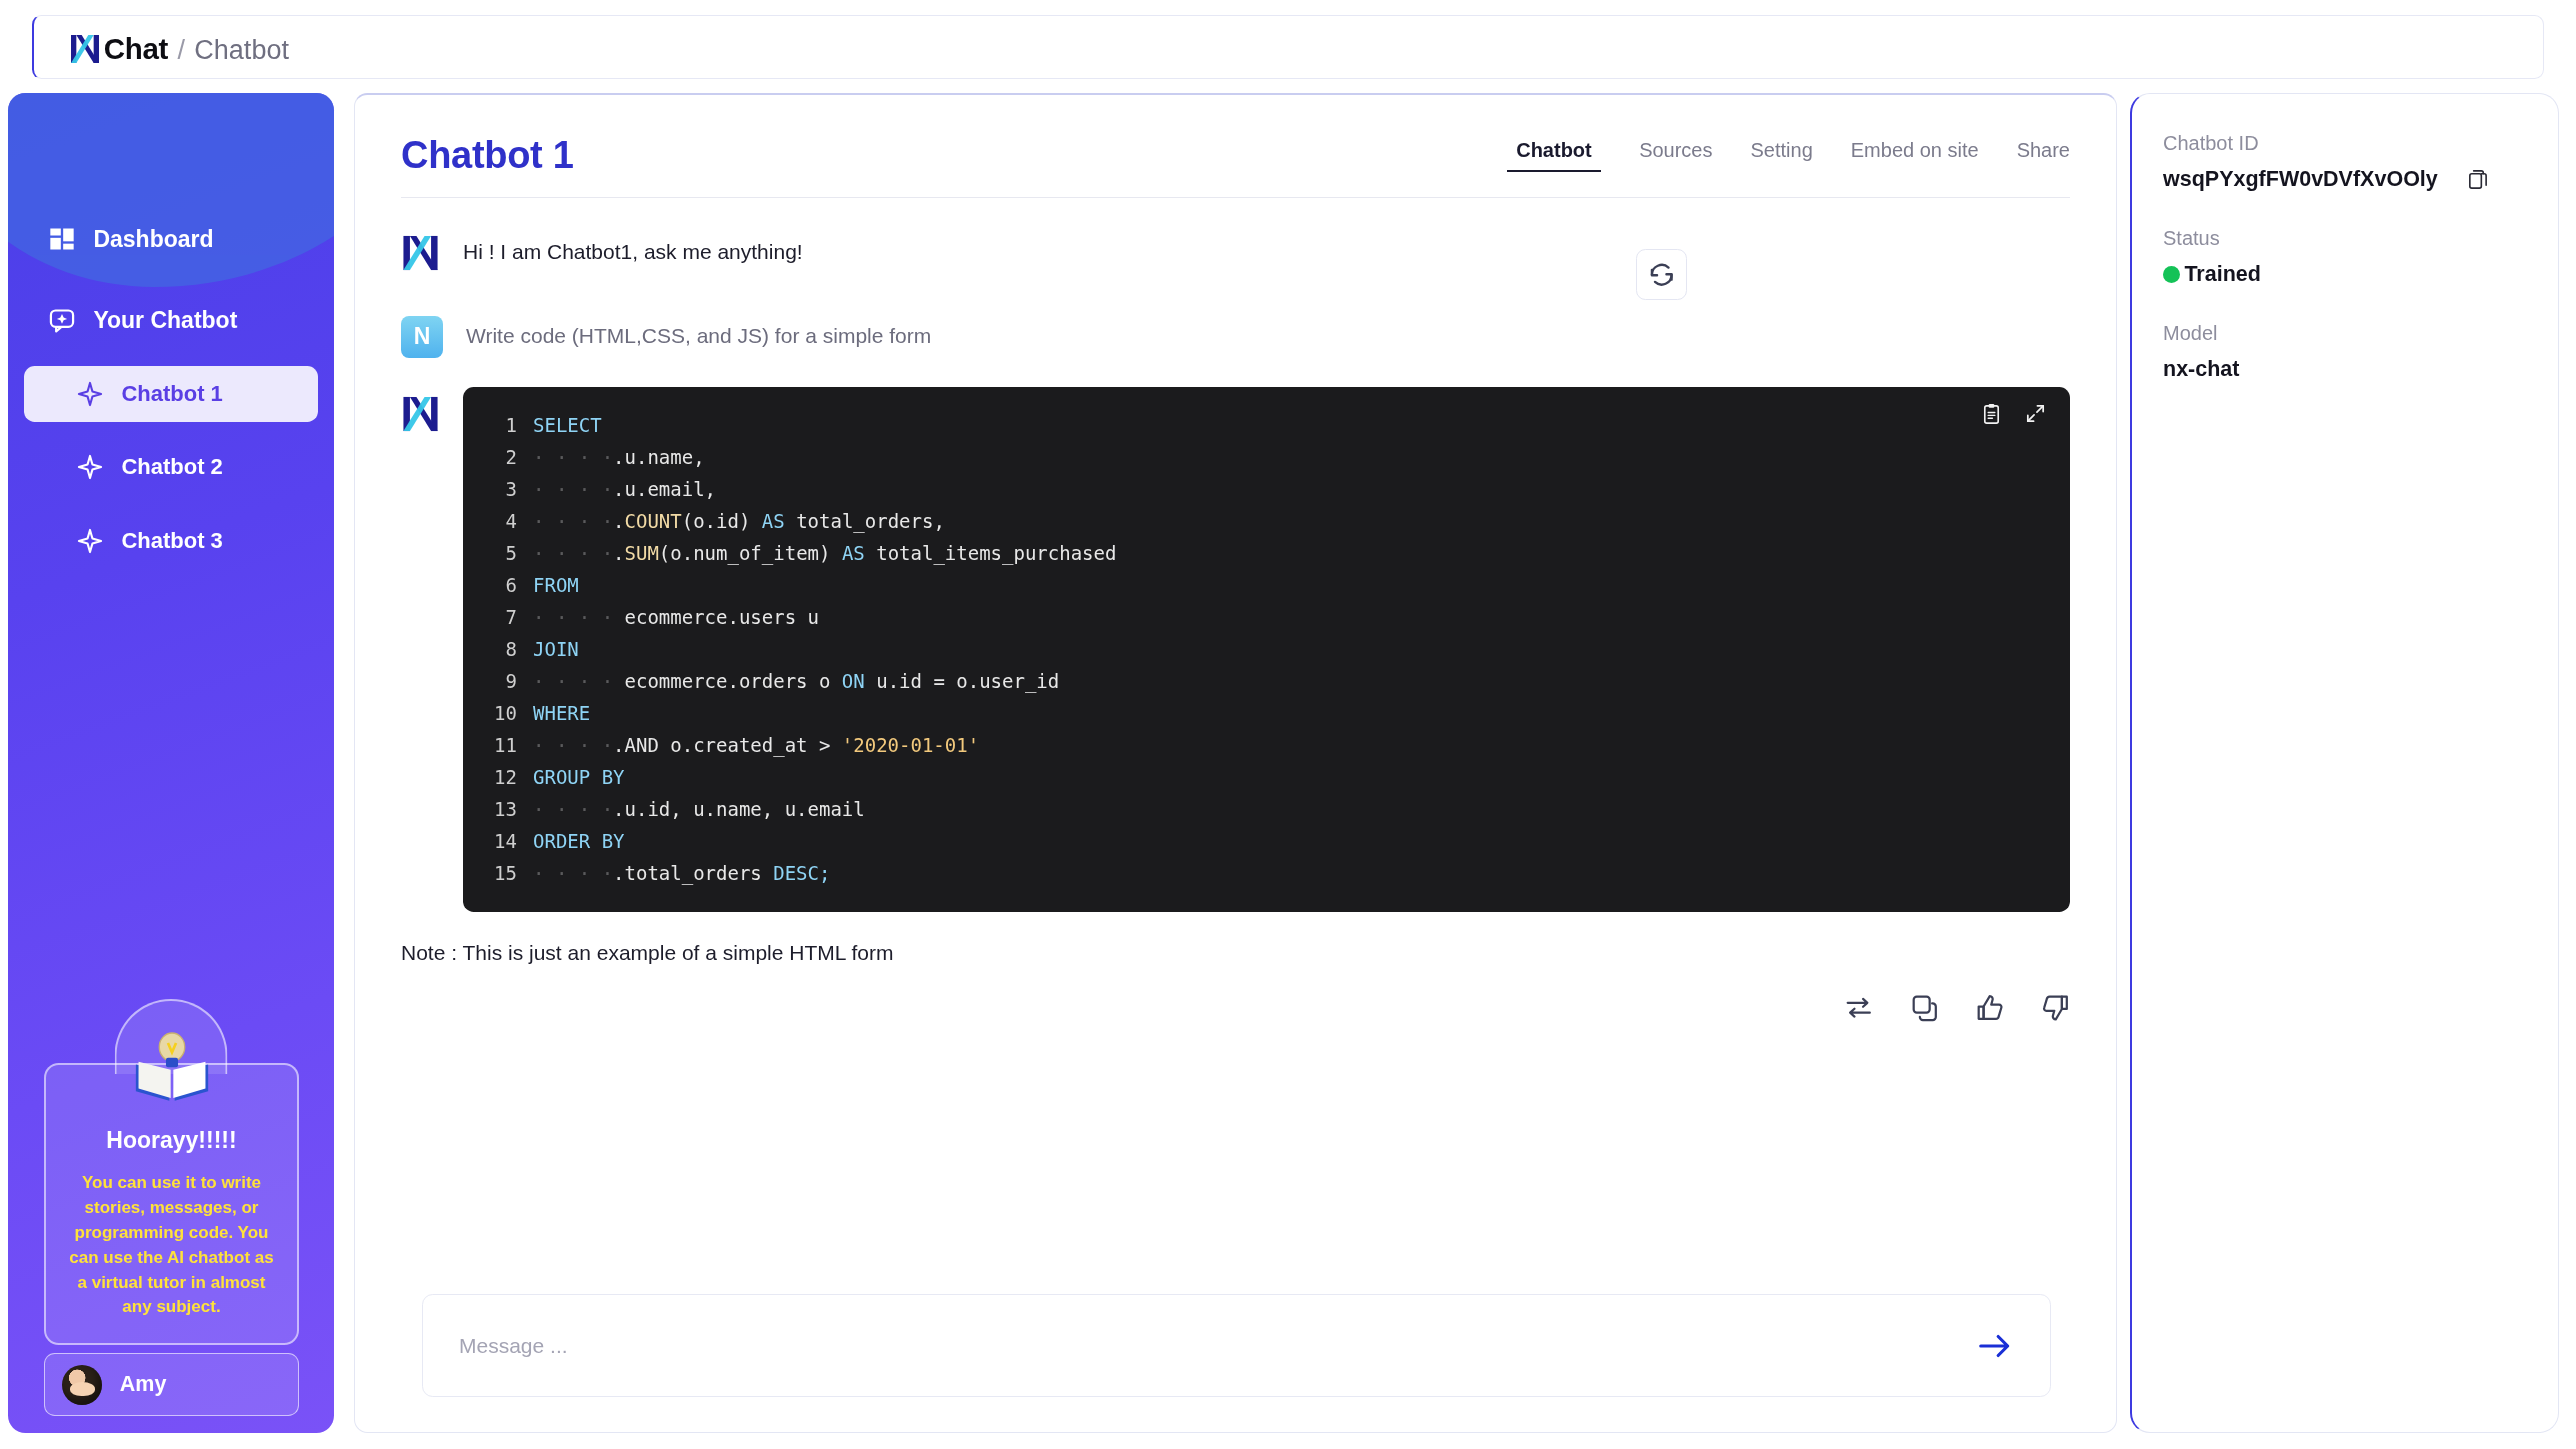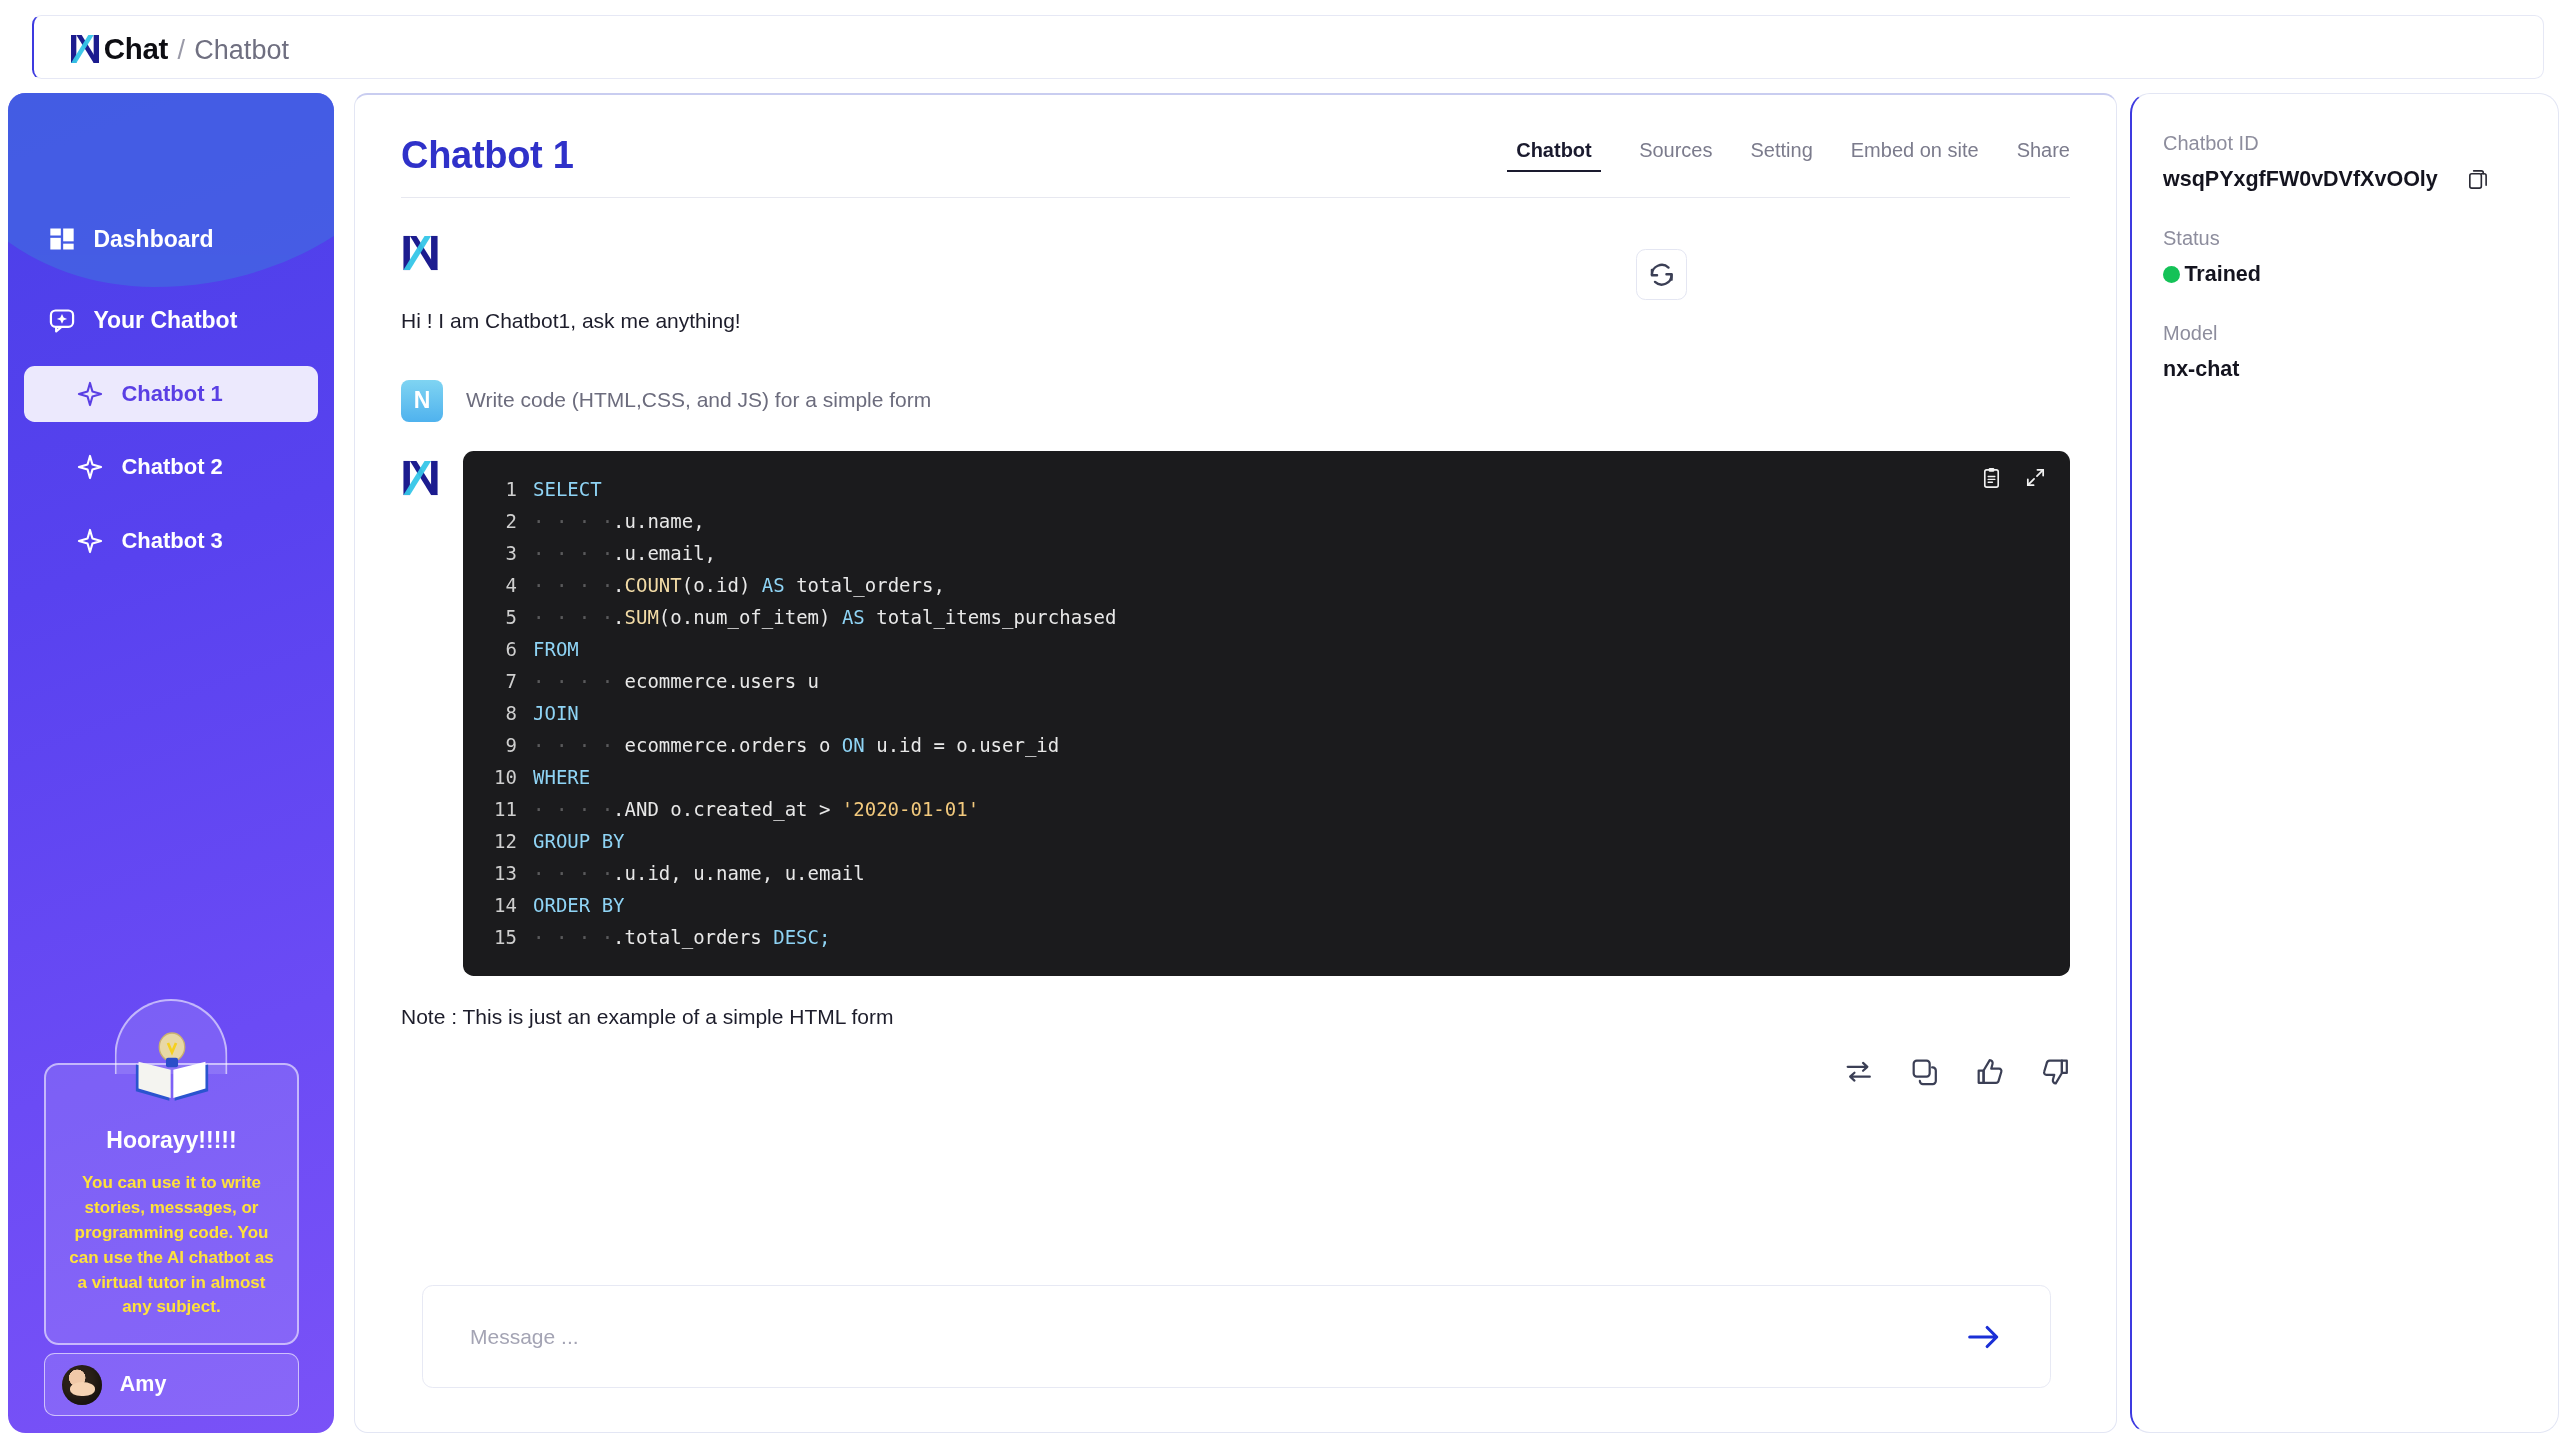--- a/index.html
+++ b/index.html
@@ -145,21 +145,21 @@
     padding: 0 9.4px 8px;
   }
   .head-rule { margin: 20px 46px 0; height: 1.3px; background: #e7e8f0; }
 
   
   .chat { padding: 0 46px; position: relative; }
   .msg-row { display: flex; align-items: flex-start; gap: 23px; }
   .bot-mark { width: 39px; height: 38px; flex: none; margin-top: 8px; }
   .msg-text { font-size: 21px; color: #1d1d2b; line-height: 1.5; padding-top: 9.4px; }
   .msg-text.user { color: #6c6c7d; }
-  .row-greet { margin-top: 28px; flex-direction: column; }
+  .row-greet { margin-top: 28px; }
   .refresh-btn {
     position: absolute; right: 429px; top: 23px;
     width: 51px; height: 51px;
     border: 1.3px solid #e4e6f2; border-radius: 9.4px;
     background: #fff; display: flex; align-items: center; justify-content: center;
     cursor: pointer;
   }
   .user-badge {
     width: 42px; height: 42px; flex: none; border-radius: 8px;
     background: linear-gradient(180deg, #7fd4f2 0%, #4fb2ee 100%);
@@ -196,26 +196,26 @@
 
   .note { font-size: 21px; color: #1d1d2b; padding: 0 46px; margin-top: 29.5px; }
   .fb-row {
     display: flex; justify-content: flex-end; gap: 36px;
     padding: 0 46px; margin-top: 28px;
   }
   .fb-ico { width: 29.5px; height: 29.5px; cursor: pointer; display: block; }
 
   
   .composer {
-    position: absolute; left: 67px; bottom: 44px;
+    position: absolute; left: 67px; bottom: 35px;
     width: 1629px; height: 103px;
     border: 1.3px solid #e7e9f4; border-radius: 10.7px;
     background: #fff;
     display: flex; align-items: center;
-    padding: 0 47px;
+    padding: 0 36px;
   }
   .composer-input {
     flex: 1; border: none; outline: none; background: transparent;
     font-family: "Liberation Sans", sans-serif;
     font-size: 21px; color: #22222e;
   }
   .composer-input::placeholder { color: #a4a4b4; }
   .send-btn { width: 38px; height: 38px; cursor: pointer; flex: none; display: block; }
 
   

